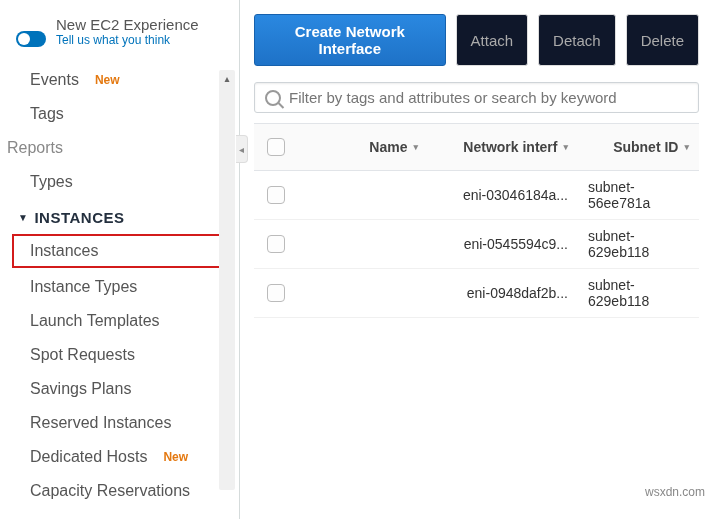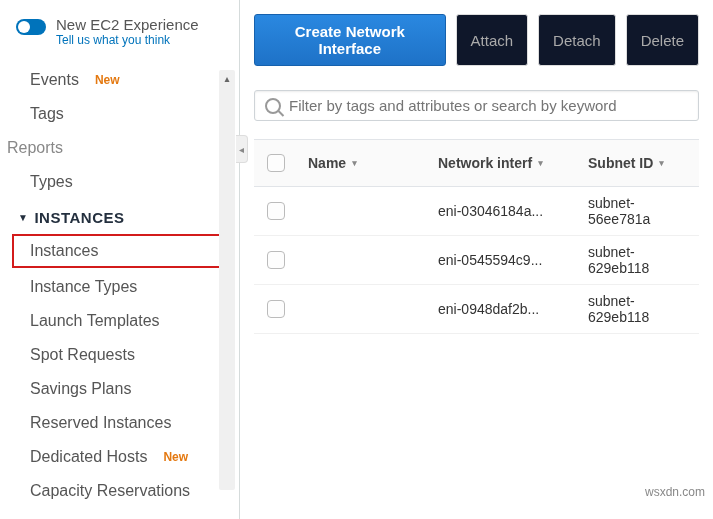--- a/index.html
+++ b/index.html
@@ -28,21 +28,21 @@
     width: 16px;
     height: 420px;
     background: #f0f0f0;
     border-radius: 2px;
   }
   .sidebar-scroll .arrow-up {
     width:16px;height:16px;display:flex;align-items:center;justify-content:center;color:#666;font-size:10px;
   }
   .exp-header {
     padding: 6px 18px 6px 16px;
-    display:flex;align-items:flex-start;gap:10px;
+    display:flex;align-items:flex-end;gap:10px;
   }
   .toggle {
     width: 30px; height: 16px; background:#0073bb; border-radius:10px; position:relative; margin-top:3px; flex-shrink:0;
   }
   .toggle::after { content:''; width:12px;height:12px;background:#fff;border-radius:50%;position:absolute;left:2px;top:2px; }
   .exp-title { color:#555; font-size:15px; }
   .exp-link { color:#0073bb; font-size:12px; cursor:pointer; }
   .nav { padding: 10px 0 0 0; }
   .nav-item {
     padding: 8px 18px 8px 30px;
@@ -61,40 +61,40 @@
     color:#232f3e;
     display:flex;align-items:center;gap:6px;
   }
   .caret { font-size:10px; }
   .nav-item.highlight {
     border: 2px solid #d31b1b;
     margin: 2px 14px 2px 12px;
     padding: 6px 16px;
   }
   .content { flex:1; padding: 14px 14px 0 14px; position:relative; }
-  .toolbar { display:flex; gap:10px; margin-bottom:24px; }
+  .toolbar { display:flex; gap:10px; margin-bottom:16px; }
   .btn {
     border-radius:3px; padding:8px 14px; font-size:15px; cursor:pointer; border:1px solid transparent;
   }
   .btn-primary { background:#1e72c7; color:#fff; font-weight:bold; border-color:#1661ad;
     background: linear-gradient(#2a88e0,#1e72c7);
   }
   .btn-disabled { background:#0f172a; color:#aaa; border:1px solid #ddd; cursor:default; }
   .search-wrap {
     border:1px solid #cfd4d8; border-radius:3px; padding:6px 10px; display:flex; align-items:center; gap:8px;
     box-shadow: inset 0 1px 2px rgba(0,0,0,.08);
     background:#fff;
-    margin-bottom:18px;
+    margin-bottom:10px;
   }
   .search-wrap input { border:none; outline:none; width:100%; font-size:15px; color:#555; }
   .magnify { width:16px;height:16px;border:2px solid #999;border-radius:50%;position:relative;flex-shrink:0; }
   .magnify::after { content:''; width:2px;height:7px;background:#999;position:absolute;right:-3px;bottom:-5px;transform:rotate(-45deg); }
   .table { width:100%; border-top:1px solid #e1e4e8; }
   .thead { display:flex; background:#fafafa; border-bottom:1px solid #e1e4e8; padding:6px 0; }
-  .th, .td { padding:8px 10px; display:flex; align-items:center; gap:6px; }
+  .th, .td { padding:8px 10px; display:flex; align-items:center; gap:6px;justify-content:flex-end; }
   .col-check { width:44px; justify-content:center; }
   .col-name { width:130px; }
   .col-netif { width:150px; }
   .col-subnet { flex:1; }
   .sort-caret { font-size:9px; color:#888; }
   .trow { display:flex; border-bottom:1px solid #f0f0f0; }
   .chk {
     width:18px;height:18px;border:1px solid #bbb;border-radius:4px;background:#fdfdfd;
   }
   .thead .th { font-weight:bold; color:#444; font-size:14px; }

